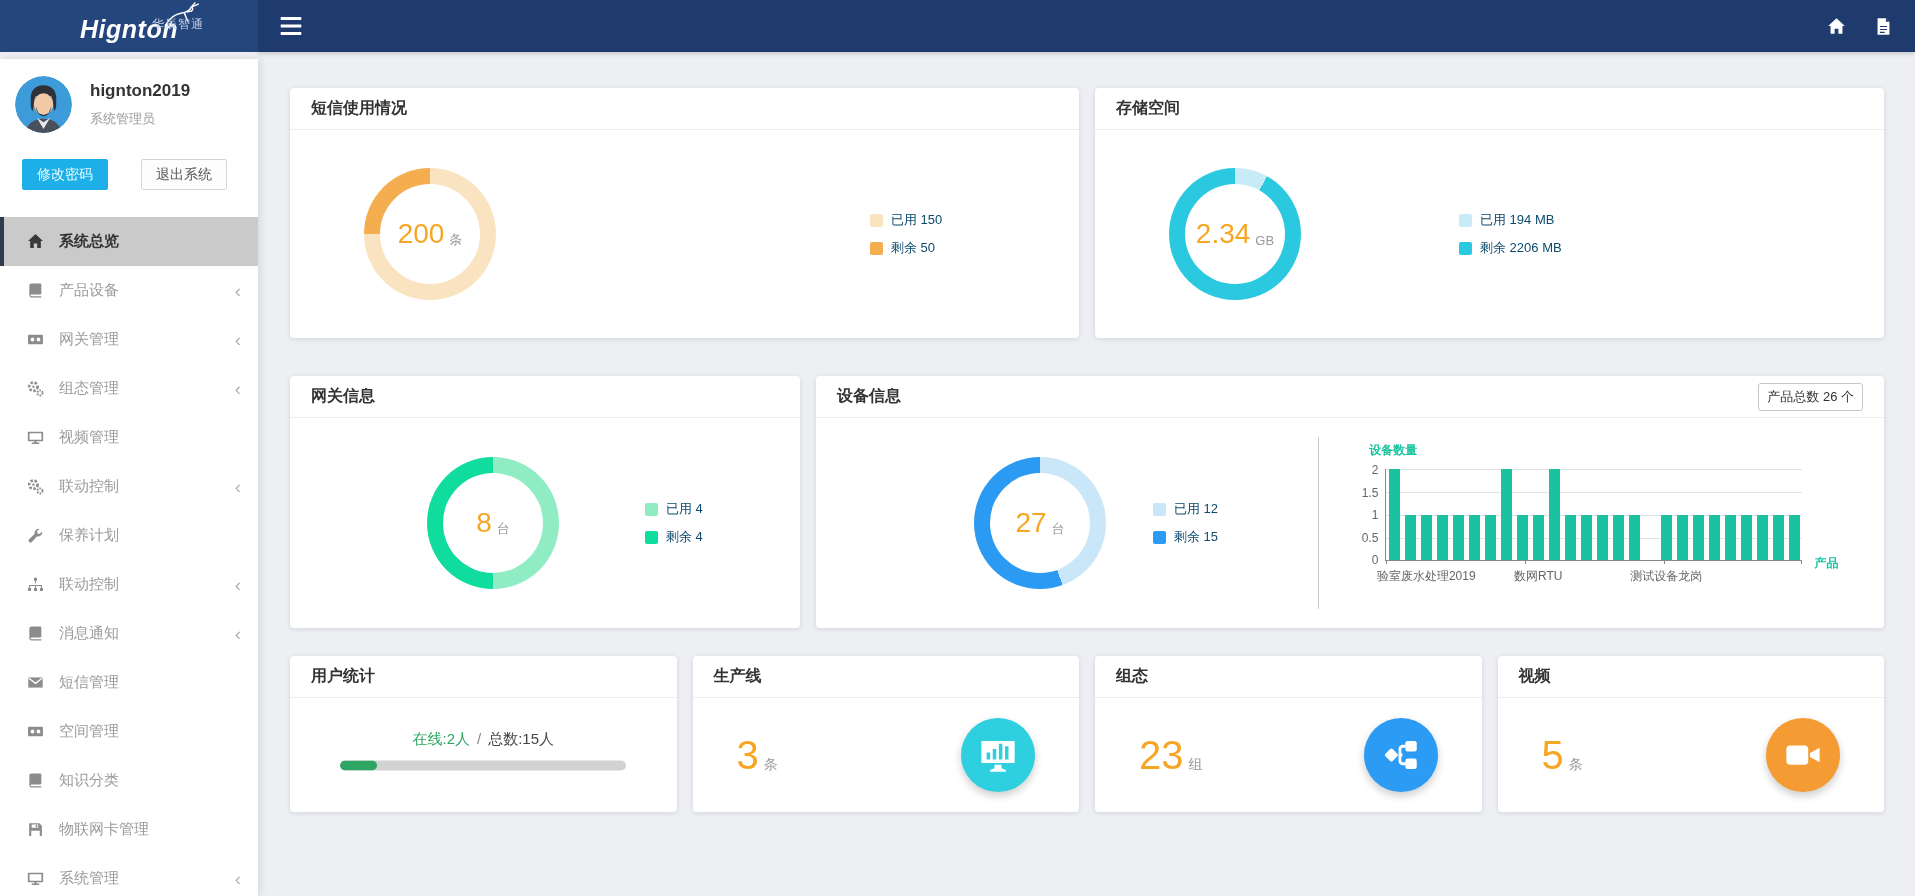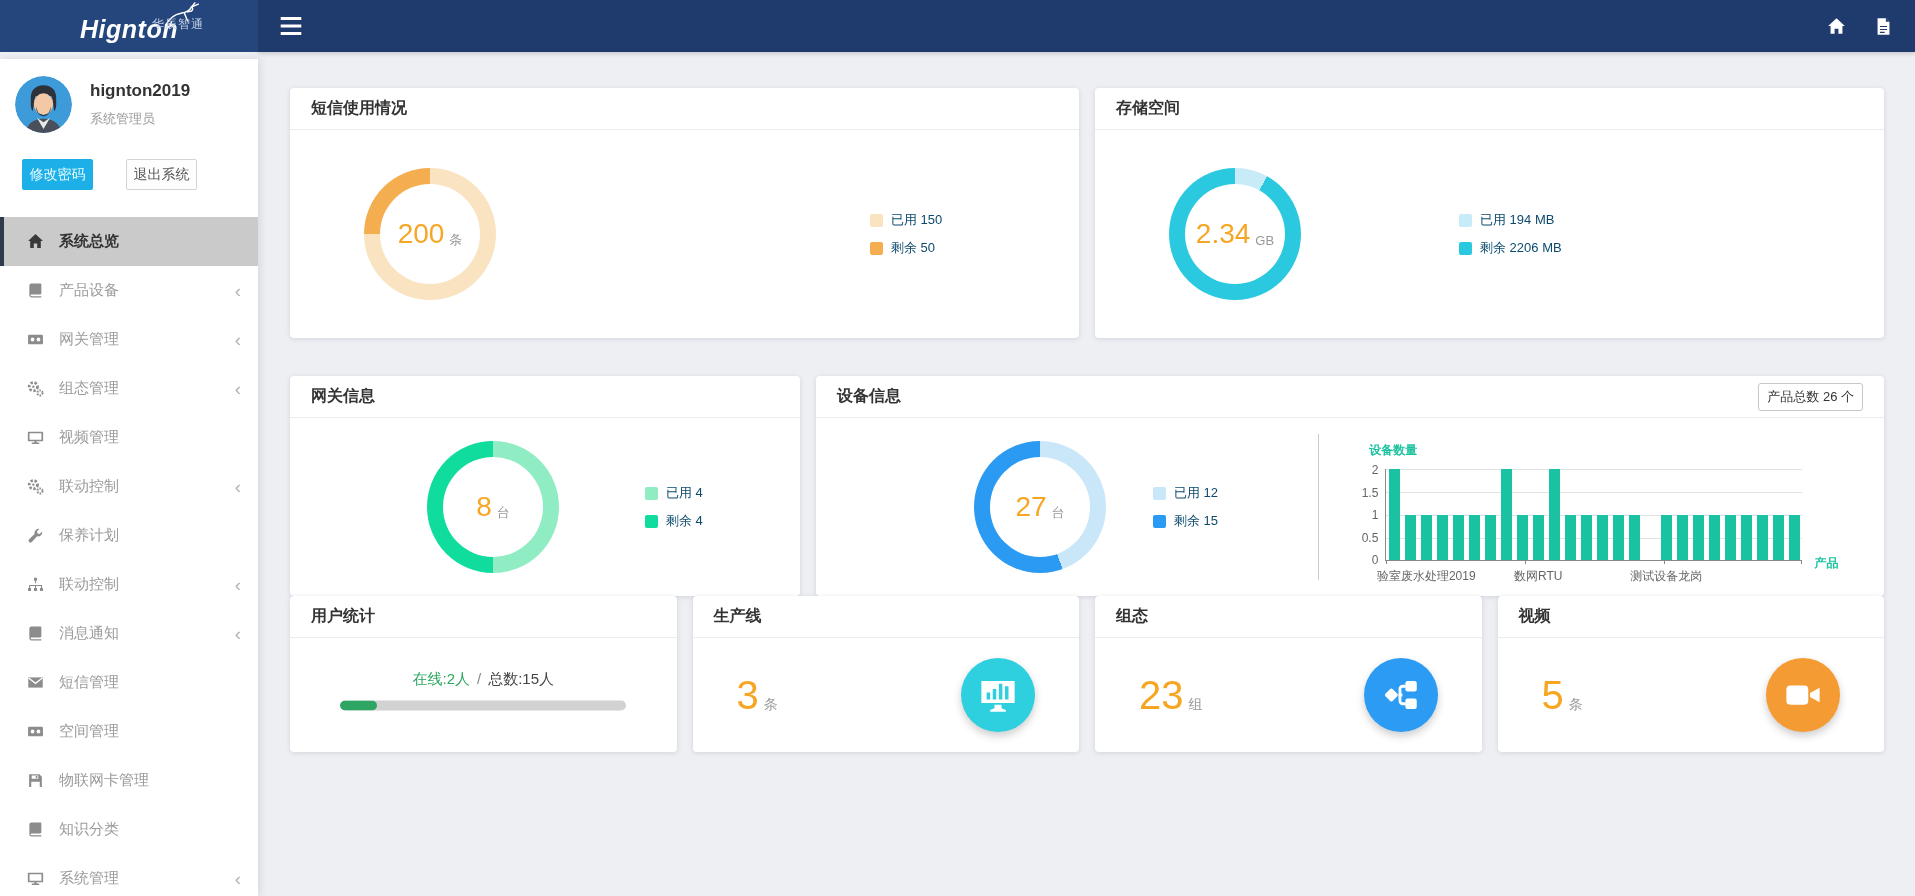--- a/index.html
+++ b/index.html
@@ -17,37 +17,37 @@
   .tb-ic{width:19px;height:19px;color:#fff;cursor:pointer}
   
   .wrap{position:absolute;top:59px;left:0;width:1915px;height:837px;display:flex}
   .sidebar{width:258px;background:#fff;box-shadow:2px 0 8px rgba(0,0,0,.10);z-index:5;flex:none}
   
   .user{position:relative;height:154px}
   .avatar{position:absolute;left:15px;top:17px;width:57px;height:57px;border-radius:50%;overflow:hidden}
   .uname{position:absolute;left:90px;top:22px;font-size:17px;font-weight:bold;color:#333}
   .urole{position:absolute;left:90px;top:51px;font-size:13px;color:#9a9a9a}
   .ubtns{position:absolute;left:22px;top:100px;display:flex;gap:33px}
-  .btn{height:31px;width:71px;font-size:14px;cursor:pointer;border-radius:2px;
+  .btn{height:31px;width:86px;font-size:14px;cursor:pointer;border-radius:2px;
        display:flex;align-items:center;justify-content:center;font-family:inherit}
   .btn-cyan{background:#1cafe8;border:1px solid #1cafe8;color:#e8fbff}
   .btn-plain{background:#fdfdfd;border:1px solid #d4d4d4;color:#555}
   
   .menu{margin-top:4px}
   .mi{height:49px;display:flex;align-items:center;padding-left:23px;border-left:4px solid transparent;
       color:#9b9b9b;font-size:15px;cursor:pointer;position:relative}
   .mi .ic{width:17px;height:17px;margin-right:15px;color:#8c8c8c;flex:none}
   .mi.active{background:#cacaca;border-left-color:#2f3b4d;color:#333;font-weight:bold}
   .mi.active .ic{color:#3a3a3a}
   .chev{position:absolute;right:17px;font-size:19px;color:#b3b3b3;line-height:1;font-weight:normal}
   
   .main{flex:1;padding:29px 31px 0 32px}
   .row{display:flex;gap:16px}
   .row1{height:250px;margin-bottom:38px}
-  .row2{height:220px;}
+  .row2{height:252px;margin-bottom:28px}
   .row3{height:156px}
   .card{background:#fff;border-radius:4px;box-shadow:0 1px 5px rgba(25,35,60,.13);
         display:flex;flex-direction:column;min-width:0}
   .c-half{flex:1}
   .c-gateway{width:510px;flex:none}
   .c-device{flex:1}
   .row3 .card{flex:1}
   .card-h{height:42px;flex:none;display:flex;align-items:center;justify-content:space-between;
           padding:0 21px;border-bottom:1px solid #ececec}
   .card-t{font-size:16px;font-weight:bold;color:#333}
@@ -227,29 +227,29 @@
         <span>短信管理</span>
       </div>
       <div class="mi">
         <svg class="ic" viewBox="0 0 16 16" fill="currentColor">
             <path fill-rule="evenodd" d="M2 3.5h12c.6 0 1 .4 1 1v7c0 .6-.4 1-1 1H2c-.6 0-1-.4-1-1v-7c0-.6.4-1 1-1zm3.2 6.3a1.8 1.8 0 1 0 0-3.6 1.8 1.8 0 0 0 0 3.6zm5.6 0a1.8 1.8 0 1 0 0-3.6 1.8 1.8 0 0 0 0 3.6z"></path>
           </svg>
         <span>空间管理</span>
       </div>
       <div class="mi">
         <svg class="ic" viewBox="0 0 16 16" fill="currentColor">
+            <path d="M13.5 11.6V2.5c0-.6-.5-1-1-1H4.2c-1.1 0-2 .9-2 2v9c0 1.1.9 2 2 2h9.3v-1.2H4.2a.8.8 0 1 1 0-1.6h8.3c.5 0 1-.5 1-1.1z"></path>
+          </svg>
+        <span>知识分类</span>
+      </div>
+      <div class="mi">
+        <svg class="ic" viewBox="0 0 16 16" fill="currentColor">
             <path fill-rule="evenodd" d="M2 2h9.6L14 4.4V14H2zm2.4 1.2v3.2h6.2V3.2zm3.8.5h1.5v2.2H8.2zM4 9.2h8V14H4z"></path>
           </svg>
         <span>物联网卡管理</span>
-      </div>
-      <div class="mi">
-        <svg class="ic" viewBox="0 0 16 16" fill="currentColor">
-            <path d="M13.5 11.6V2.5c0-.6-.5-1-1-1H4.2c-1.1 0-2 .9-2 2v9c0 1.1.9 2 2 2h9.3v-1.2H4.2a.8.8 0 1 1 0-1.6h8.3c.5 0 1-.5 1-1.1z"></path>
-          </svg>
-        <span>知识分类</span>
       </div>
       <div class="mi">
         <svg class="ic" viewBox="0 0 16 16" fill="currentColor">
             <path fill-rule="evenodd" d="M1.5 2.5h13c.4 0 .7.3.7.7v7.6c0 .4-.3.7-.7.7H9v1.3h2.5v1.2h-7v-1.2H7v-1.3H1.5c-.4 0-.7-.3-.7-.7V3.2c0-.4.3-.7.7-.7zm.9 1.4v6.2h11.2V3.9z"></path>
           </svg>
         <span>系统管理</span>
         <span class="chev">‹</span>
       </div>
     </div>
   </div>

